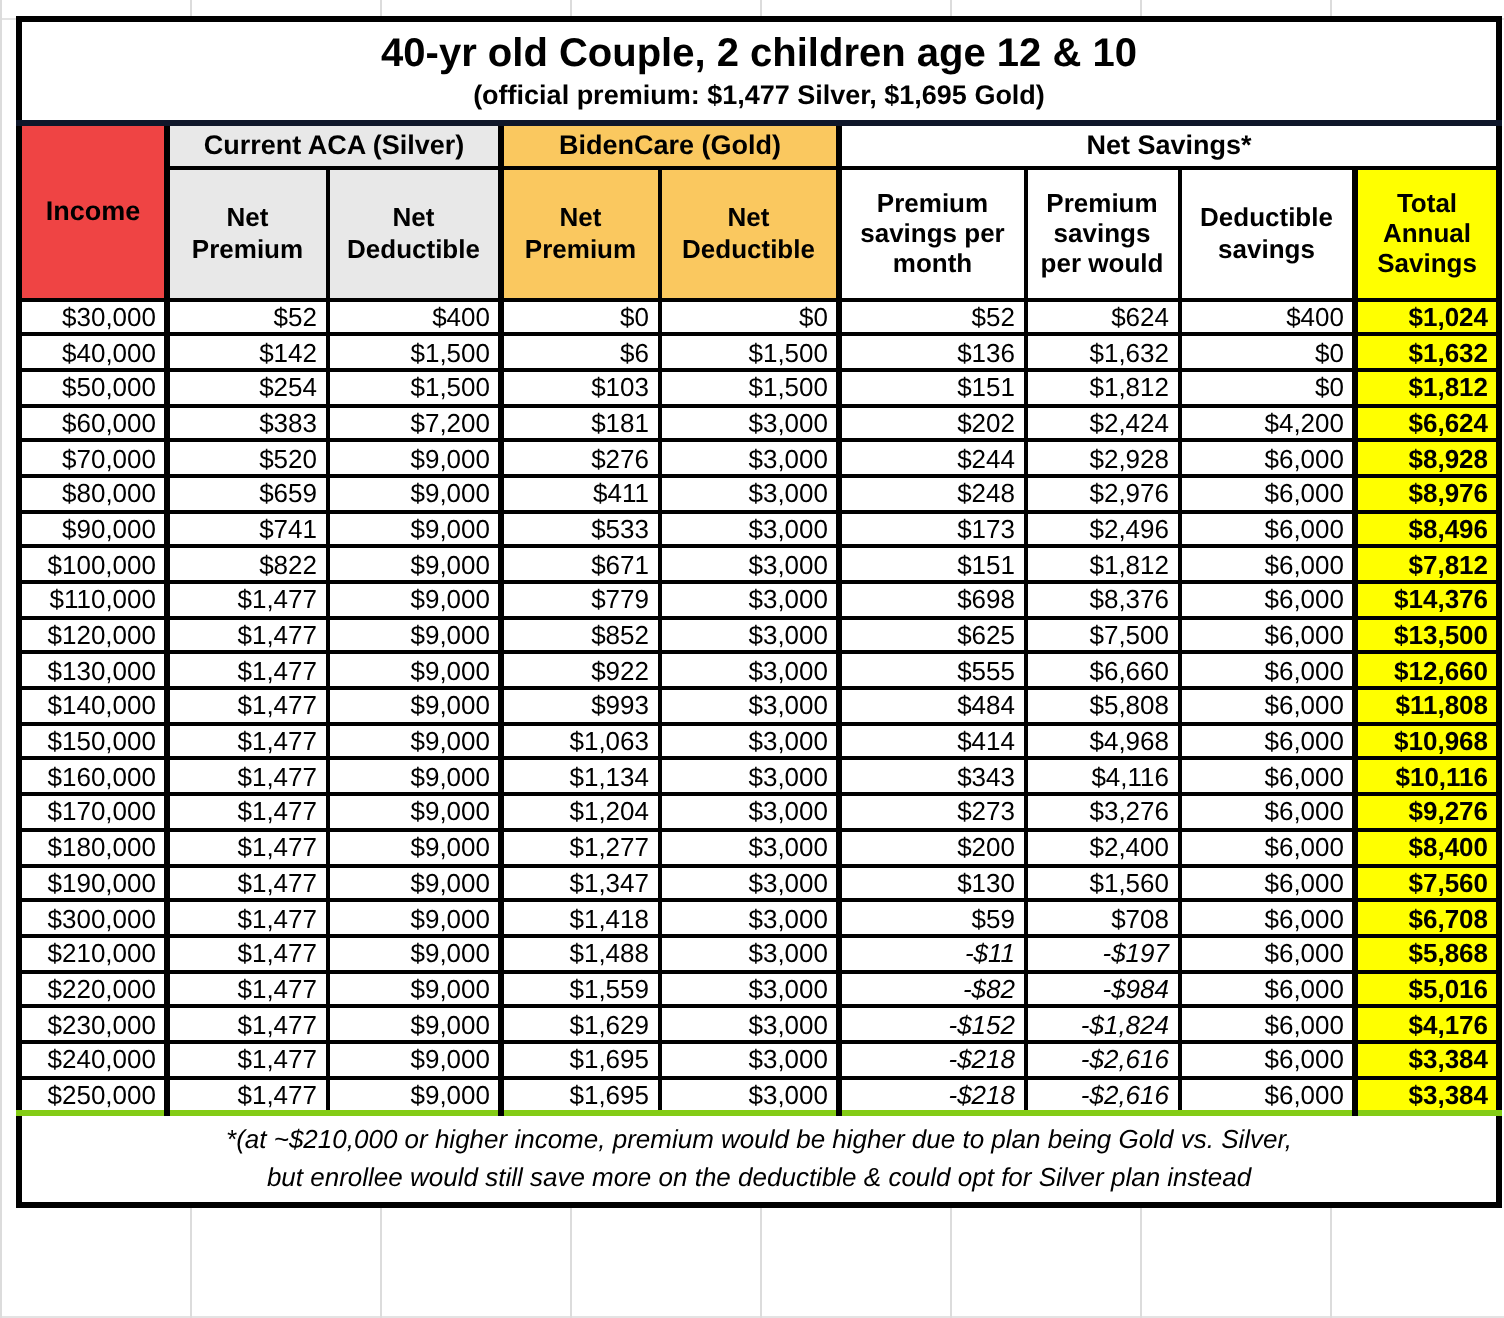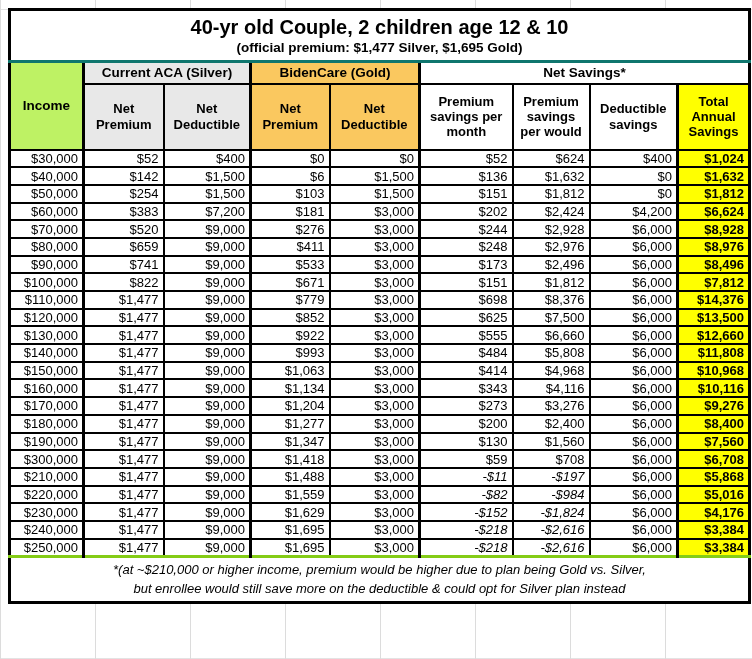--- a/index.html
+++ b/index.html
@@ -19,31 +19,31 @@
     border-collapse: collapse;
     table-layout: fixed;
     width: 740px;
     background: #fff;
     border: 3px solid #000;
   }
   th, td { border: 2px solid #000; padding: 0 4px; overflow: hidden; }
   .gsep { border-left-width: 3px; }
 
   
-  .title-cell { height: 52px; border-bottom: 3px solid #0f766e; text-align: center; padding: 2px; }
+  .title-cell { height: 52px; border-bottom: 3px solid #0f172a; text-align: center; padding: 2px; }
   .title-line { font-size: 20px; font-weight: bold; line-height: 1.25; }
   .subtitle-line { font-size: 13.5px; font-weight: bold; line-height: 1.2; }
 
   
   .group-row th { height: 22px; font-size: 13.5px; font-weight: bold; text-align: center; padding: 0 2px; margin-top: 40px; }
   .colhead-row th { height: 66px; font-size: 13px; font-weight: bold; text-align: center; line-height: 1.18; padding: 2px; }
   .bg-silver { background: var(--silver-header, #E8E8E8); }
   .bg-gold   { background: var(--gold-header, #FAC85F); }
   .bg-total  { background: var(--total-highlight, #FFFF00); }
-  .income-head { background: #bef264; font-size: 13.5px; }
+  .income-head { background: #ef4444; font-size: 13.5px; }
 
   
   tbody td { height: 17.7px; font-size: 13px; text-align: right; white-space: nowrap; }
   tbody td.col-total { font-weight: bold; background: var(--total-highlight, #FFFF00); }
   tbody td.neg { font-style: italic; }
 
   
   .footnote-cell { height: 42px; border-top: 3px solid #84cc16; text-align: center; font-size: 13px; font-style: italic; line-height: 1.5; padding: 2px 4px; }
   .footnote-cell b { font-weight: normal; }
 </style>

